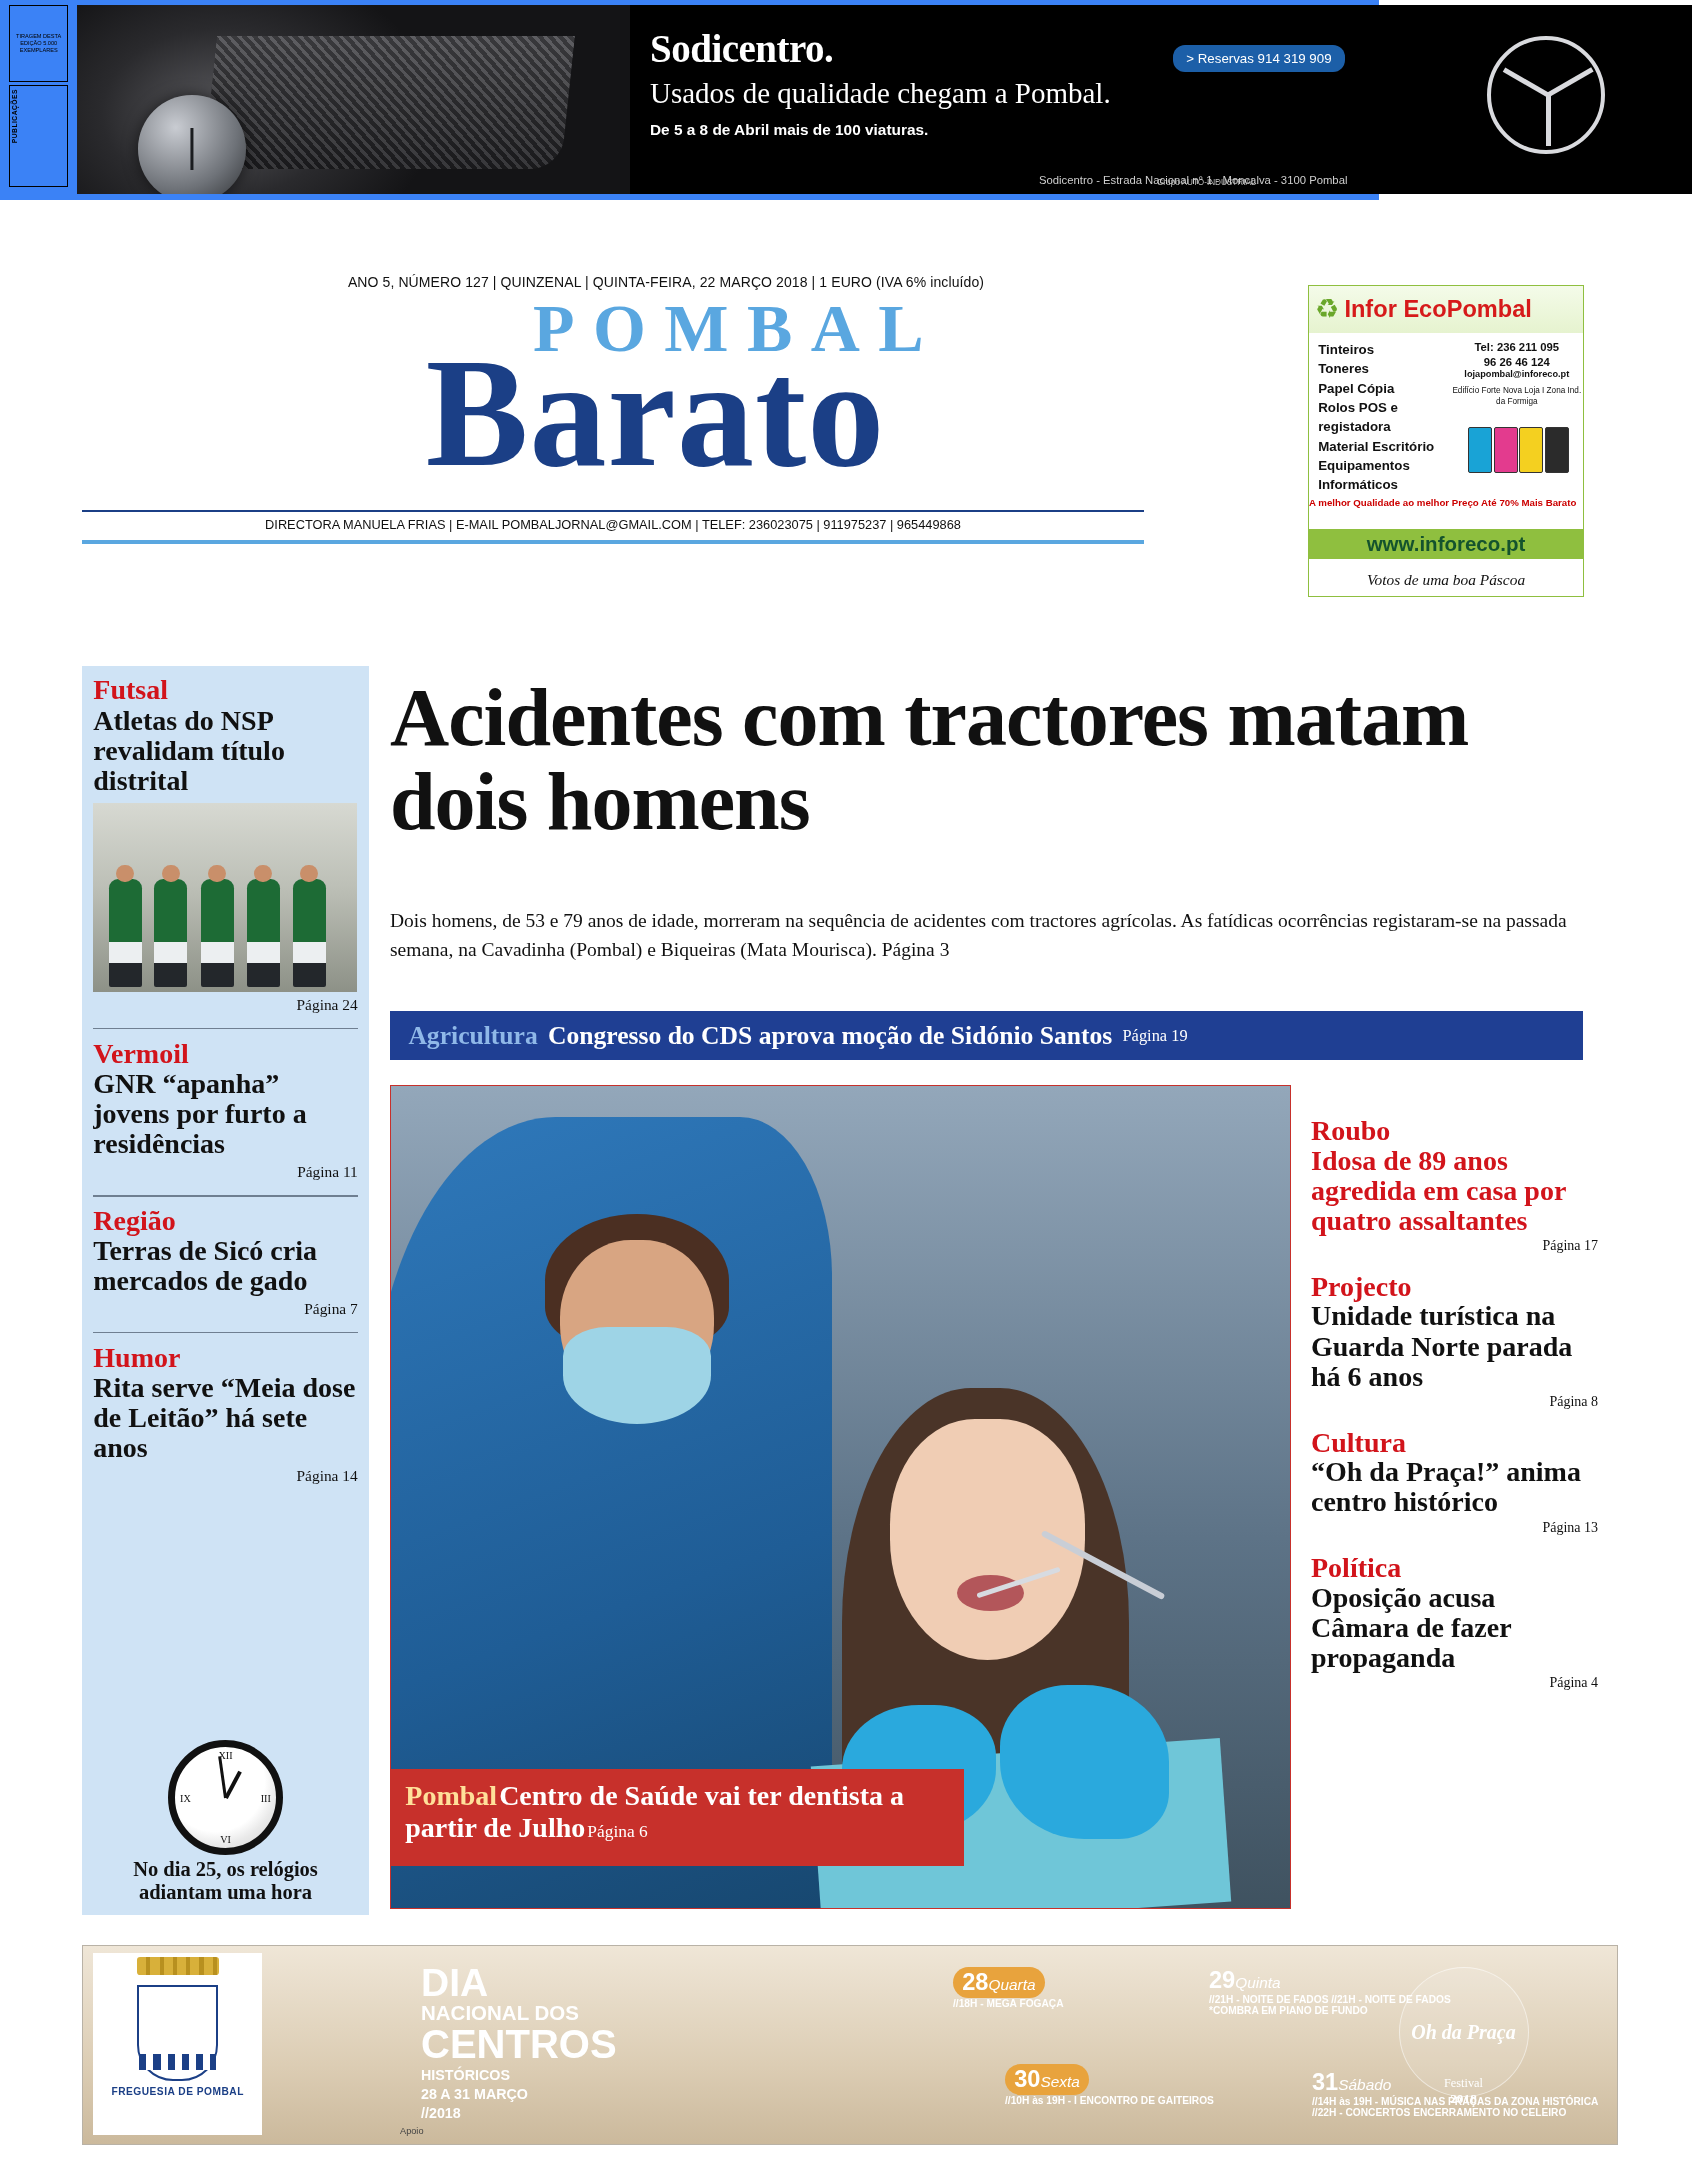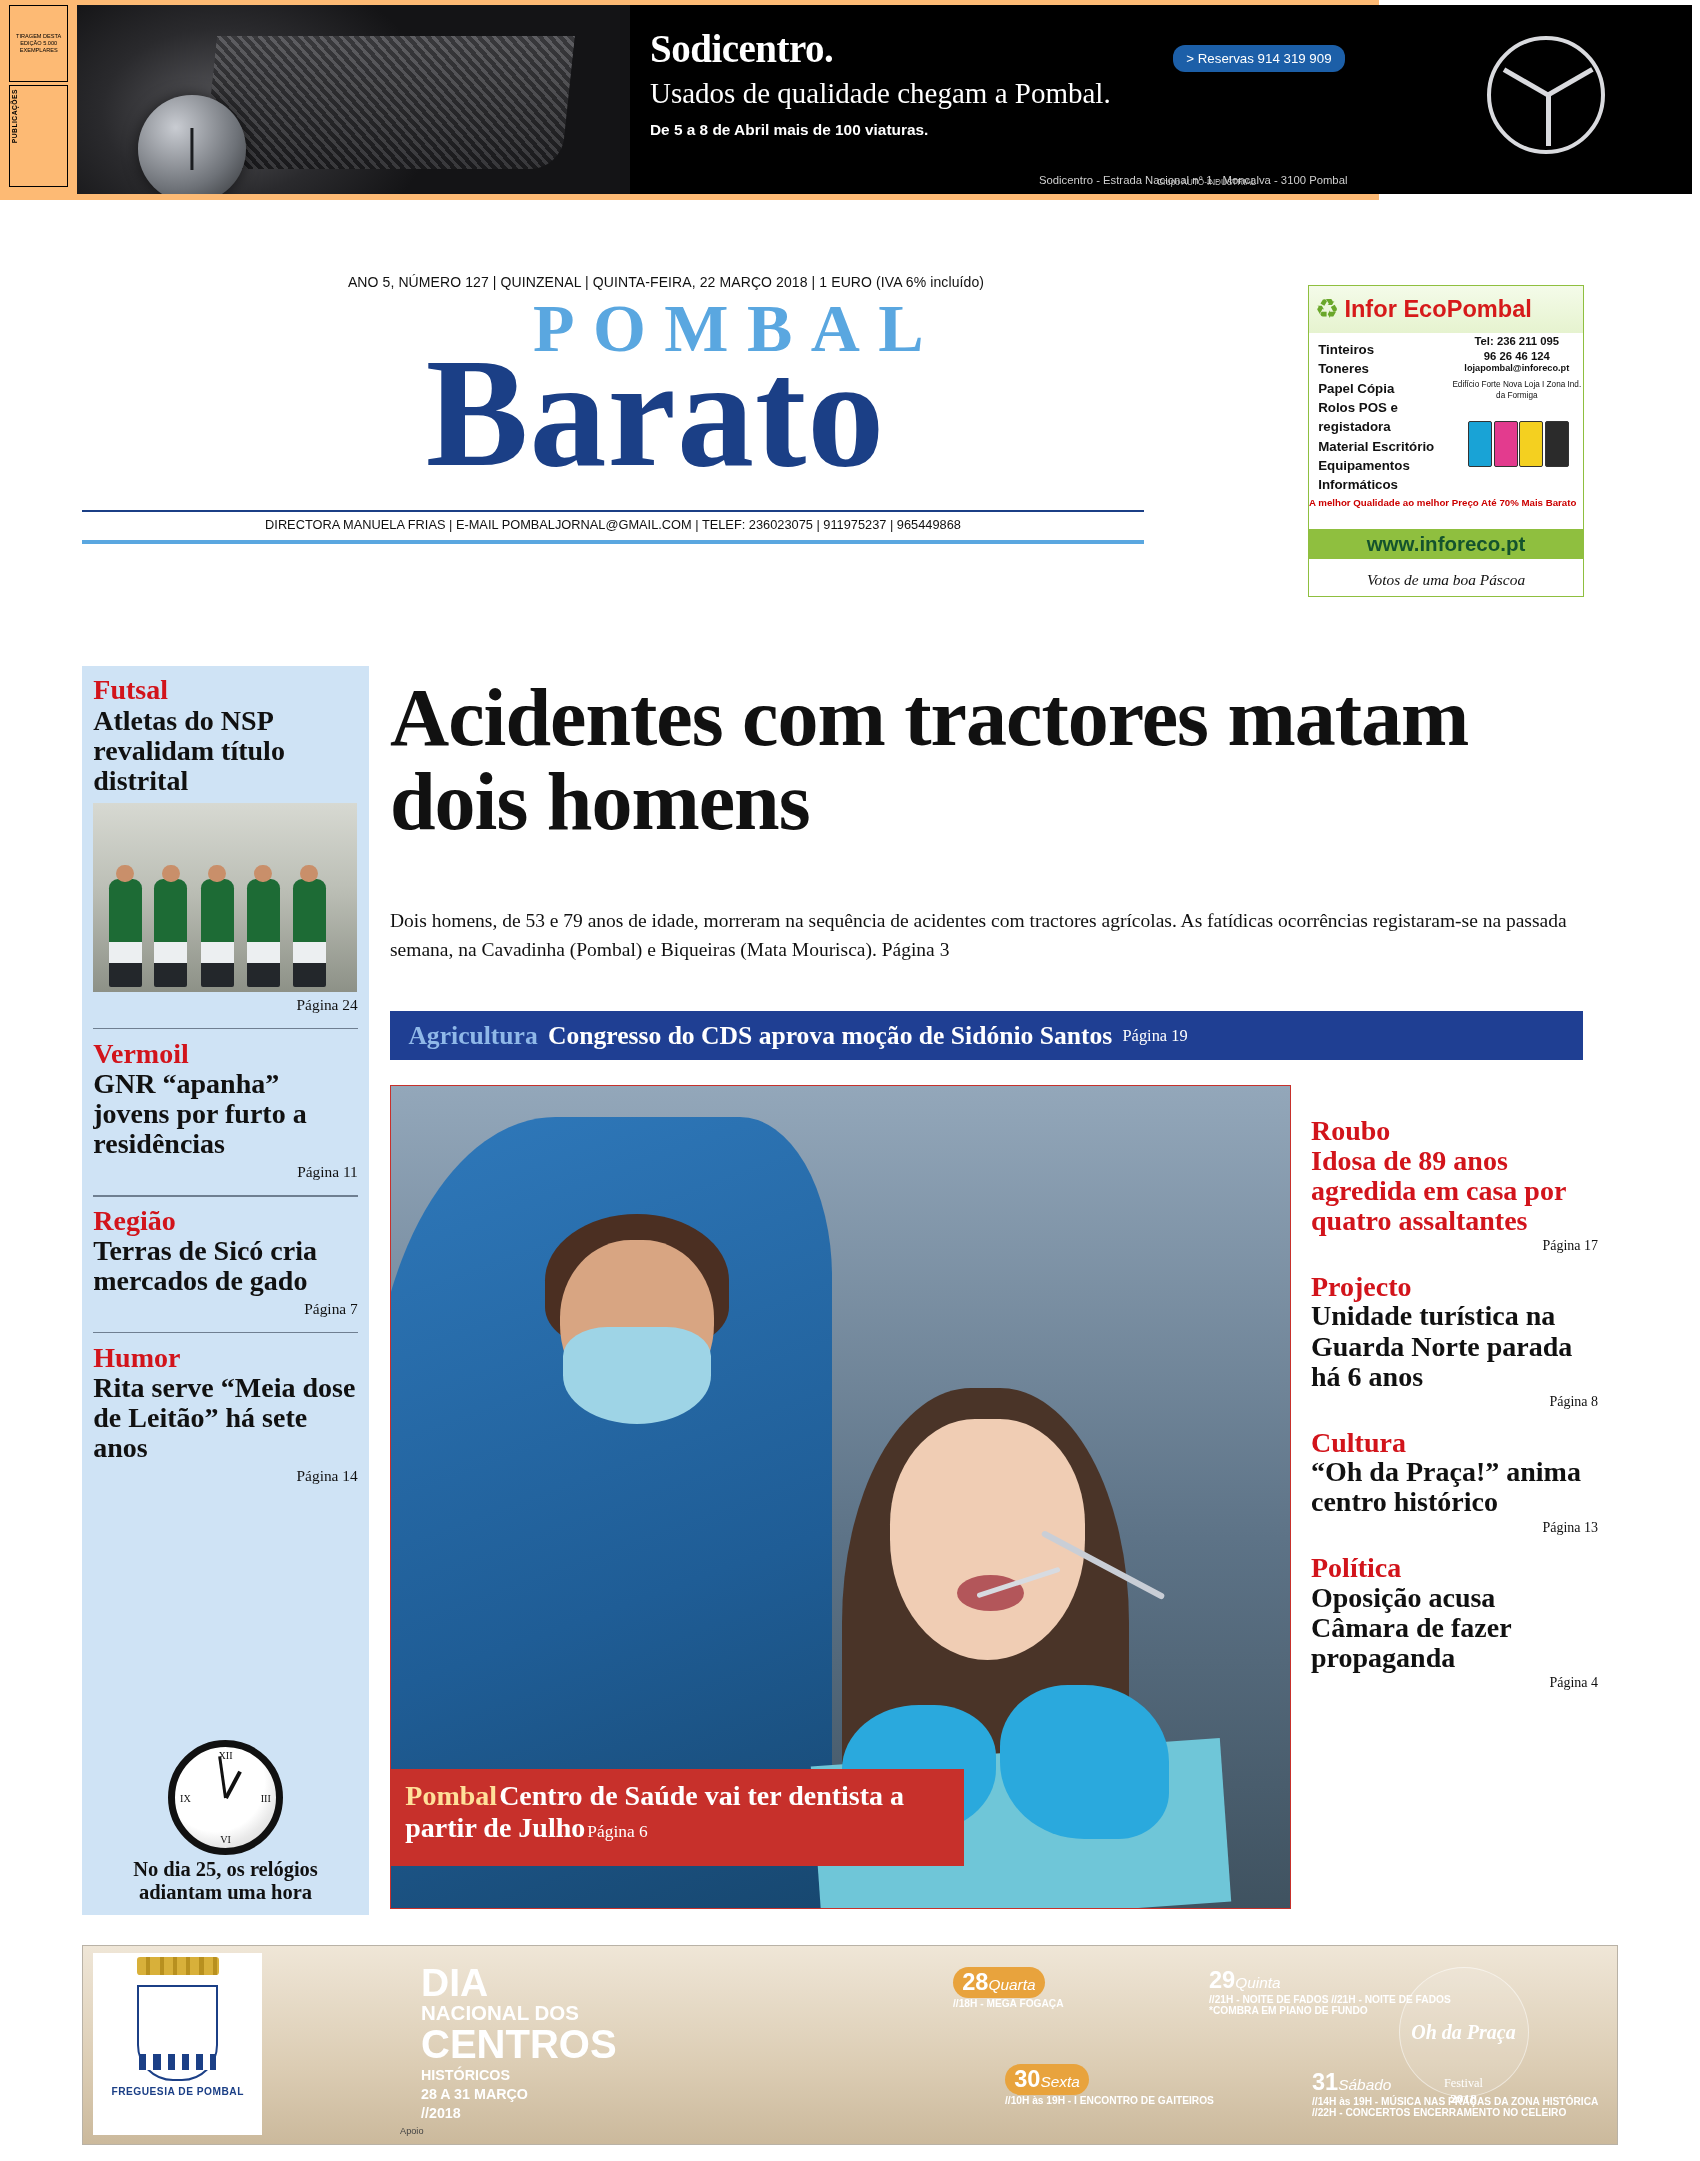--- a/index.html
+++ b/index.html
@@ -19,21 +19,21 @@
     width: 1701px;
     height: 2161px;
     background: #ffffff;
   }
 
   
   .topstrip {
     position: absolute;
     left: 0; top: 0;
     width: 1379px; height: 200px;
-    background: #fdba74;
+    background: #3b82f6;
   }
   .publ-col {
     position: absolute;
     left: 9.2px; top: 5.1px;
     width: 61px; height: 189px;
     display: flex;
     flex-direction: column;
     gap: 3.1px;
   }
   .publ-box {
@@ -249,21 +249,21 @@
     padding: 7.2px 0 0 9.2px;
     font-family: "Liberation Sans", sans-serif;
     font-size: 13.3px;
     font-weight: bold;
     line-height: 1.45;
     color: #111;
     width: 133px;
   }
   .ie-right {
     width: 133px;
-    padding-top: 1px;
+    padding-top: 7px;
     text-align: center;
     font-family: "Liberation Sans", sans-serif;
     font-size: 11.3px;
     font-weight: bold;
     color: #111;
     line-height: 1.3;
   }
   .ie-cartridges {
     margin: 9.2px auto 0;
     width: 108px; height: 56px;

